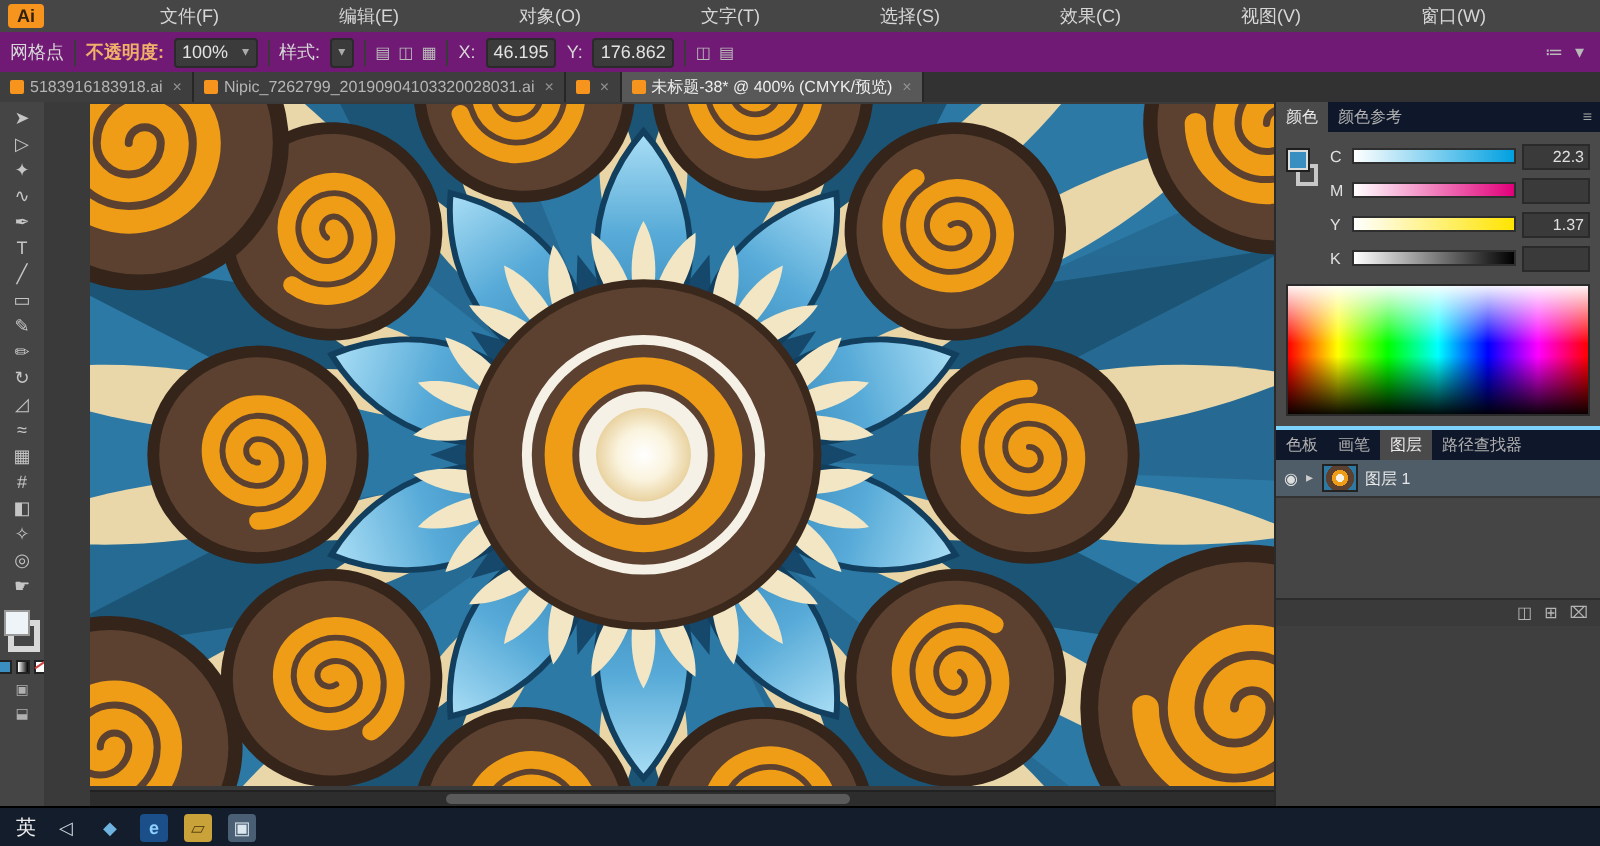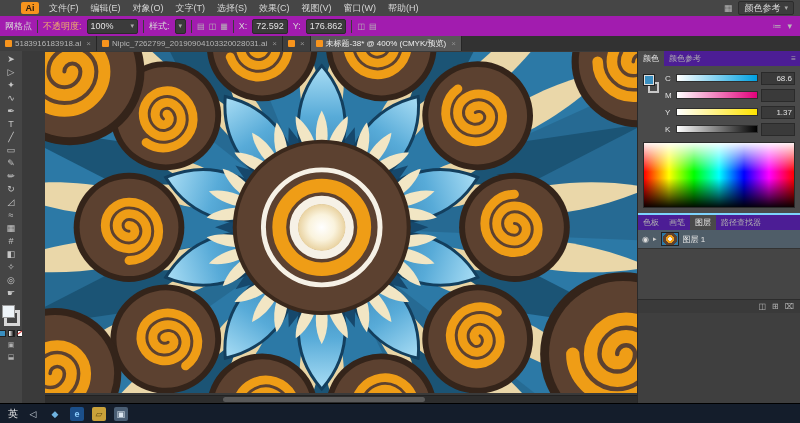--- a/index.html
+++ b/index.html
@@ -1,30 +1,30 @@
 <!DOCTYPE html>
 <html><head>
 <meta charset="utf-8">
 <style>
   html,body{margin:0;padding:0;background:#222;}
   #app{position:relative;width:800px;height:423px;background:#3f3f3f;font-family:"Liberation Sans",sans-serif;color:#ccc;overflow:hidden;}
   
-  .menubar{position:absolute;left:0;top:0;right:0;height:16px;background:#464646;border-bottom:1px solid #2e2e2e;display:flex;align-items:center;padding-left:21px;}
+  .menubar{position:absolute;left:0;top:0;right:0;height:16px;background:#464646;border-bottom:1px solid #2e2e2e;display:flex;align-items:center;padding-left:4px;}
   .ai-logo{width:18px;height:12px;background:#f7941d;color:#31210e;font-weight:bold;font-size:9px;display:flex;align-items:center;justify-content:center;border-radius:2px;margin-right:4px;flex:none;}
-  .menu-item{padding:0 6px;font-size:9px;color:#d6d6d6;line-height:16px;white-space:nowrap;}
+  .menu-item{padding:0 6px;font-size:9px;color:#d6d6d6;line-height:16px;white-space:nowrap;margin-left:48px;}
   .mb-right{margin-left:auto;display:flex;align-items:center;gap:6px;padding-right:6px;}
   .mb-icon{font-size:9px;color:#b5b5b5;}
   .workspace{display:flex;gap:4px;align-items:center;font-size:9px;color:#ddd;background:#3d3d3d;border:1px solid #2c2c2c;padding:0 5px;height:12px;border-radius:2px;}
   .chev{font-size:7px;color:#aaa;}
   
-  .controlbar{position:absolute;top:16px;left:0;right:0;height:20px;background:#a21caf;border-bottom:1px solid #2c2c2c;display:flex;align-items:center;gap:5px;padding:0 5px;font-size:9px;}
+  .controlbar{position:absolute;top:16px;left:0;right:0;height:20px;background:#701a75;border-bottom:1px solid #2c2c2c;display:flex;align-items:center;gap:5px;padding:0 5px;font-size:9px;}
   .sep{width:1px;height:13px;background:#3a3a3a;flex:none;}
   .ctl-label{color:#d8d8d8;white-space:nowrap;}
-  .opacity-label{color:#f0b06a;}
-  .ctl-box{display:flex;align-items:center;background:#3b3b3b;border:1px solid #2a2a2a;height:13px;padding:0 3px;gap:17px;color:#e2e2e2;border-radius:2px;white-space:nowrap;}
+  .opacity-label{color:#f0b06a;font-weight:bold;}
+  .ctl-box{display:flex;align-items:center;background:#3b3b3b;border:1px solid #2a2a2a;height:13px;padding:0 3px;gap:7px;color:#e2e2e2;border-radius:2px;white-space:nowrap;}
   .ctl-icons{display:flex;gap:4px;color:#b8b8b8;font-size:8px;}
   .cb-right{margin-left:auto;display:flex;gap:6px;color:#b8b8b8;font-size:9px;padding-right:3px;}
   
   .tabbar{position:absolute;top:36px;left:0;right:0;height:15px;background:#323232;display:flex;align-items:stretch;font-size:8px;border-bottom:1px solid #f97316;}
   .tab{display:flex;align-items:center;gap:3px;padding:0 5px;background:#3e3e3e;border-right:1px solid #262626;color:#b5b5b5;white-space:nowrap;overflow:hidden;}
   .tab.active{background:#585858;color:#eee;}
   .fico{width:7px;height:7px;background:#f7941d;border-radius:1px;flex:none;}
   .tclose{color:#909090;margin-left:2px;font-size:8px;}
   
   .toolbar{position:absolute;left:0;top:51px;width:22px;bottom:20px;background:#454545;border-right:1px solid #303030;display:flex;flex-direction:column;align-items:center;padding-top:2px;}
@@ -40,21 +40,21 @@
   .mini.none::after{content:"";position:absolute;left:-1px;top:1px;width:6px;height:1px;background:#d04040;transform:rotate(-35deg);}
   .mode{font-size:7px;color:#b0b0b0;margin-top:4px;}
   
   .docarea{position:absolute;left:22px;top:51px;right:162px;bottom:20px;background:#3a3a3a;overflow:hidden;}
   .artwork{position:absolute;left:23px;top:1px;right:0;height:341px;background:#2c79a6;}
   .artwork svg{display:block;width:100%;height:100%;}
   .hscroll{position:absolute;left:23px;right:0;top:344px;height:7px;background:#2d2d2d;border-top:1px solid #222;}
   .hthumb{position:absolute;left:30%;width:34%;top:1px;height:5px;background:#5a5a5a;border-radius:3px;}
   
   .panels{position:absolute;top:51px;right:0;width:162px;bottom:20px;background:#3f3f3f;border-left:1px solid #2a2a2a;}
-  .phead{height:15px;background:#4c1d95;display:flex;align-items:stretch;font-size:8px;color:#b0b0b0;border-bottom:1px solid #2a2a2a;}
+  .phead{height:15px;background:#0f172a;display:flex;align-items:stretch;font-size:8px;color:#b0b0b0;border-bottom:1px solid #2a2a2a;}
   .ptab{padding:0 5px;display:flex;align-items:center;white-space:nowrap;}
   .ptab.active{background:#4a4a4a;color:#e8e8e8;}
   .pmenu{margin-left:auto;padding:0 4px;display:flex;align-items:center;color:#aaa;}
   .panel-color{position:absolute;top:0;left:0;right:0;height:162px;}
   .pbody-color{position:absolute;top:15px;bottom:0;left:0;right:0;background:#4a4a4a;}
   .fsw{position:absolute;width:10px;height:10px;border:1px solid #1e1e1e;}
   .fsw.fill{left:5px;top:8px;background:#3a8fc0;z-index:2;box-shadow:0 0 0 1px #ddd inset;}
   .fsw.stroke{left:10px;top:16px;background:#4a4a4a;border:2px solid #c8c8c8;width:7px;height:7px;}
   .slider-row{position:absolute;left:27px;right:5px;display:flex;align-items:center;gap:3px;height:12px;}
   .sl-label{width:8px;font-size:8px;color:#e0e0e0;}
@@ -129,21 +129,21 @@
     </div>
     <div class="sep"></div>
     <div class="ctl-icons">
       <span>▤</span>
       <span>◫</span>
       <span>▦</span>
     </div>
     <div class="sep"></div>
     <span class="ctl-label">X:</span>
     <div class="ctl-box">
-      <span>72.592</span>
+      <span>46.195</span>
     </div>
     <span class="ctl-label">Y:</span>
     <div class="ctl-box">
       <span>176.862</span>
     </div>
     <div class="sep"></div>
     <div class="ctl-icons">
       <span>◫</span>
       <span>▤</span>
     </div>
@@ -376,21 +376,21 @@
         <div class="ptab active">颜色</div>
         <div class="ptab">颜色参考</div>
         <div class="pmenu">≡</div>
       </div>
       <div class="pbody-color">
         <div class="fsw fill"></div>
         <div class="fsw stroke"></div>
         <div class="slider-row" style="top:6px;">
           <span class="sl-label">C</span>
           <div class="sl-track track-c"></div>
-          <div class="sl-value">68.6</div>
+          <div class="sl-value">22.3</div>
         </div>
         <div class="slider-row" style="top:23px;">
           <span class="sl-label">M</span>
           <div class="sl-track track-m"></div>
           <div class="sl-value"></div>
         </div>
         <div class="slider-row" style="top:40px;">
           <span class="sl-label">Y</span>
           <div class="sl-track track-y"></div>
           <div class="sl-value">1.37</div>

